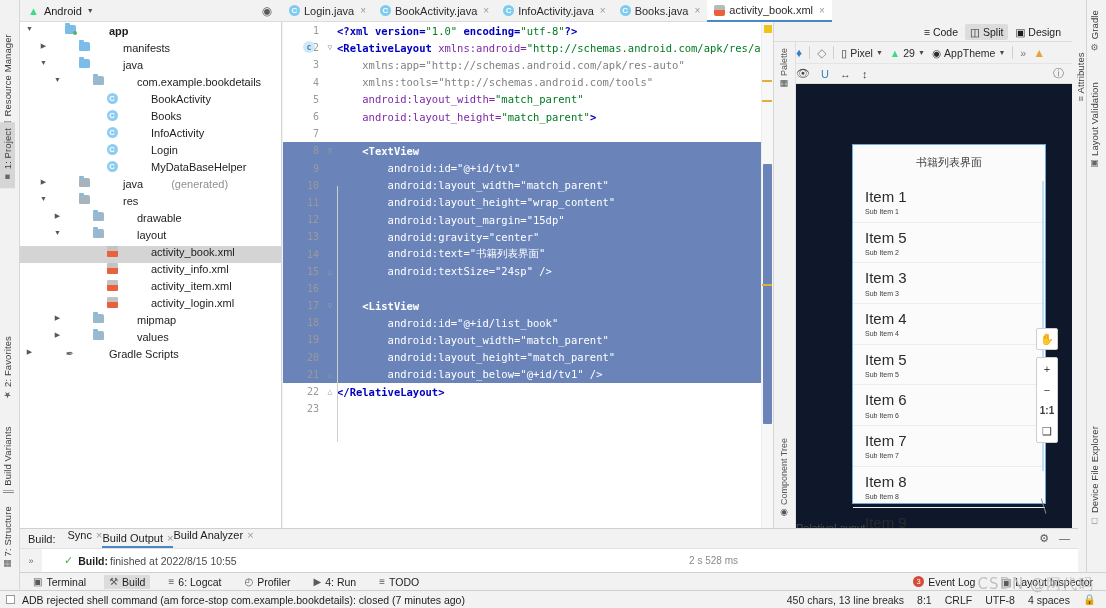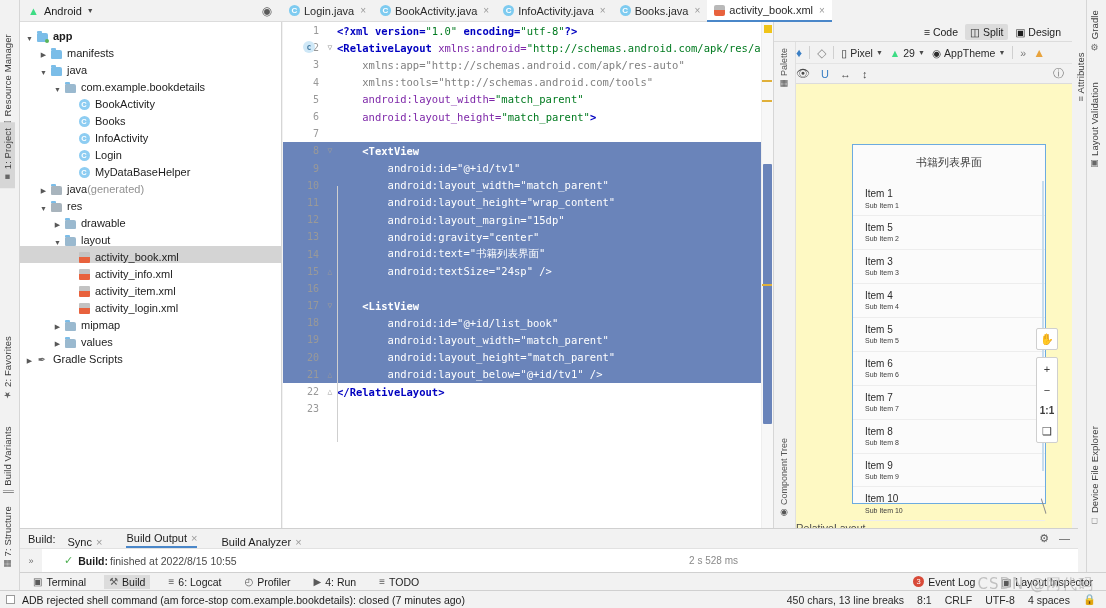--- a/index.html
+++ b/index.html
@@ -70,22 +70,22 @@
     display: inline-block;
   }
 
   
   .project-panel {
     position: absolute; left: 20px; top: 22px; width: 262px; bottom: 80px;
     background: #fff; border-right: 1px solid #d6d6d6;
     overflow: hidden;
   }
   .tree-row {
-    display: flex; align-items: flex-end; height: 17px;
-    font-size: 11px; white-space: nowrap; padding-left: 2px; cursor: default;
+    display: flex; align-items: flex-start; height: 17px;
+    font-size: 11px; white-space: nowrap; padding-left: 2px; cursor: default; gap: 28px;
   }
   .tree-row.sel { background: #d4d4d4; }
   .twisty { width: 11px; text-align: center; font-size: 7px; color: #585858; flex: 0 0 11px; }
   .tree-ic { width: 14px; flex: 0 0 14px; display: inline-flex; align-items: center; justify-content: center; }
   .folder {
     width: 11px; height: 9px; background: #7bbde8; border-radius: 1px 2px 1px 1px;
     position: relative;
   }
   .folder::before {
     content: ""; position: absolute; left: 0; top: -2px; width: 5px; height: 2px;
@@ -171,32 +171,32 @@
     position: absolute; left: 0; top: 20px; width: 22px; bottom: 0;
     background: #f2f2f2; border-right: 1px solid #e0e0e0;
   }
   .vlabel {
     writing-mode: vertical-rl; transform: rotate(180deg);
     font-size: 9px; color: #555; white-space: nowrap;
     display: flex; align-items: center; gap: 3px;
   }
   .canvas {
     position: absolute; left: 22px; top: 62px; right: 0; bottom: 0;
-    background: #fef9c3; overflow: hidden;
+    background: #0f172a; overflow: hidden;
   }
   .device {
     position: absolute; left: 56px; top: 60px; width: 194px; height: 360px;
     background: #fbfbfb; border: 1px solid #6cabe0;
   }
   .device-title {
     text-align: center; font-size: 11px; color: #3c3c3c;
     padding: 10px 0 12px;
   }
   .lv-item { padding: 5px 10px 5px 12px; border-bottom: 1px solid #ededed; }
-  .lv-t { font-size: 10px; color: #2b2b2b; line-height: 1.35; }
+  .lv-t { font-size: 15px; color: #2b2b2b; line-height: 1.35; }
   .lv-s { font-size: 7px; color: #3c3c3c; line-height: 1.35; }
   .lv-scroll { position: absolute; right: 1px; top: 36px; width: 2px; height: 290px; background: #c6dcee; }
   .zoom-ctl {
     position: absolute; right: 14px; bottom: 85px;
     width: 22px; background: #fff; border: 1px solid #cfcfcf; border-radius: 2px;
   }
   .zoom-pan {
     position: absolute; right: 14px; bottom: 178px;
     width: 22px; height: 22px; background: #fff; border: 1px solid #cfcfcf;
     border-radius: 2px; display: flex; align-items: center; justify-content: center;
@@ -751,21 +751,21 @@
         <div class="zb">❑</div>
       </div>
     </div>
   </div>
 
   <div class="relayout-label">RelativeLayout</div>
 
   <div class="build-panel">
     <div class="build-tabs">
       <span style="font-weight:normal">Build:</span>
-      <span id="build-tabs-host" style="display:flex;align-items:flex-end;gap:24px">
+      <span id="build-tabs-host" style="display:flex;align-items:flex-start;gap:0">
           <span class="btab">
             <span>Sync</span>
             <span class="x" style="color: rgb(154, 154, 154);">×</span>
           </span>
           <span class="btab active">
             <span>Build Output</span>
             <span class="x" style="color: rgb(154, 154, 154);">×</span>
           </span>
           <span class="btab">
             <span>Build Analyzer</span>

